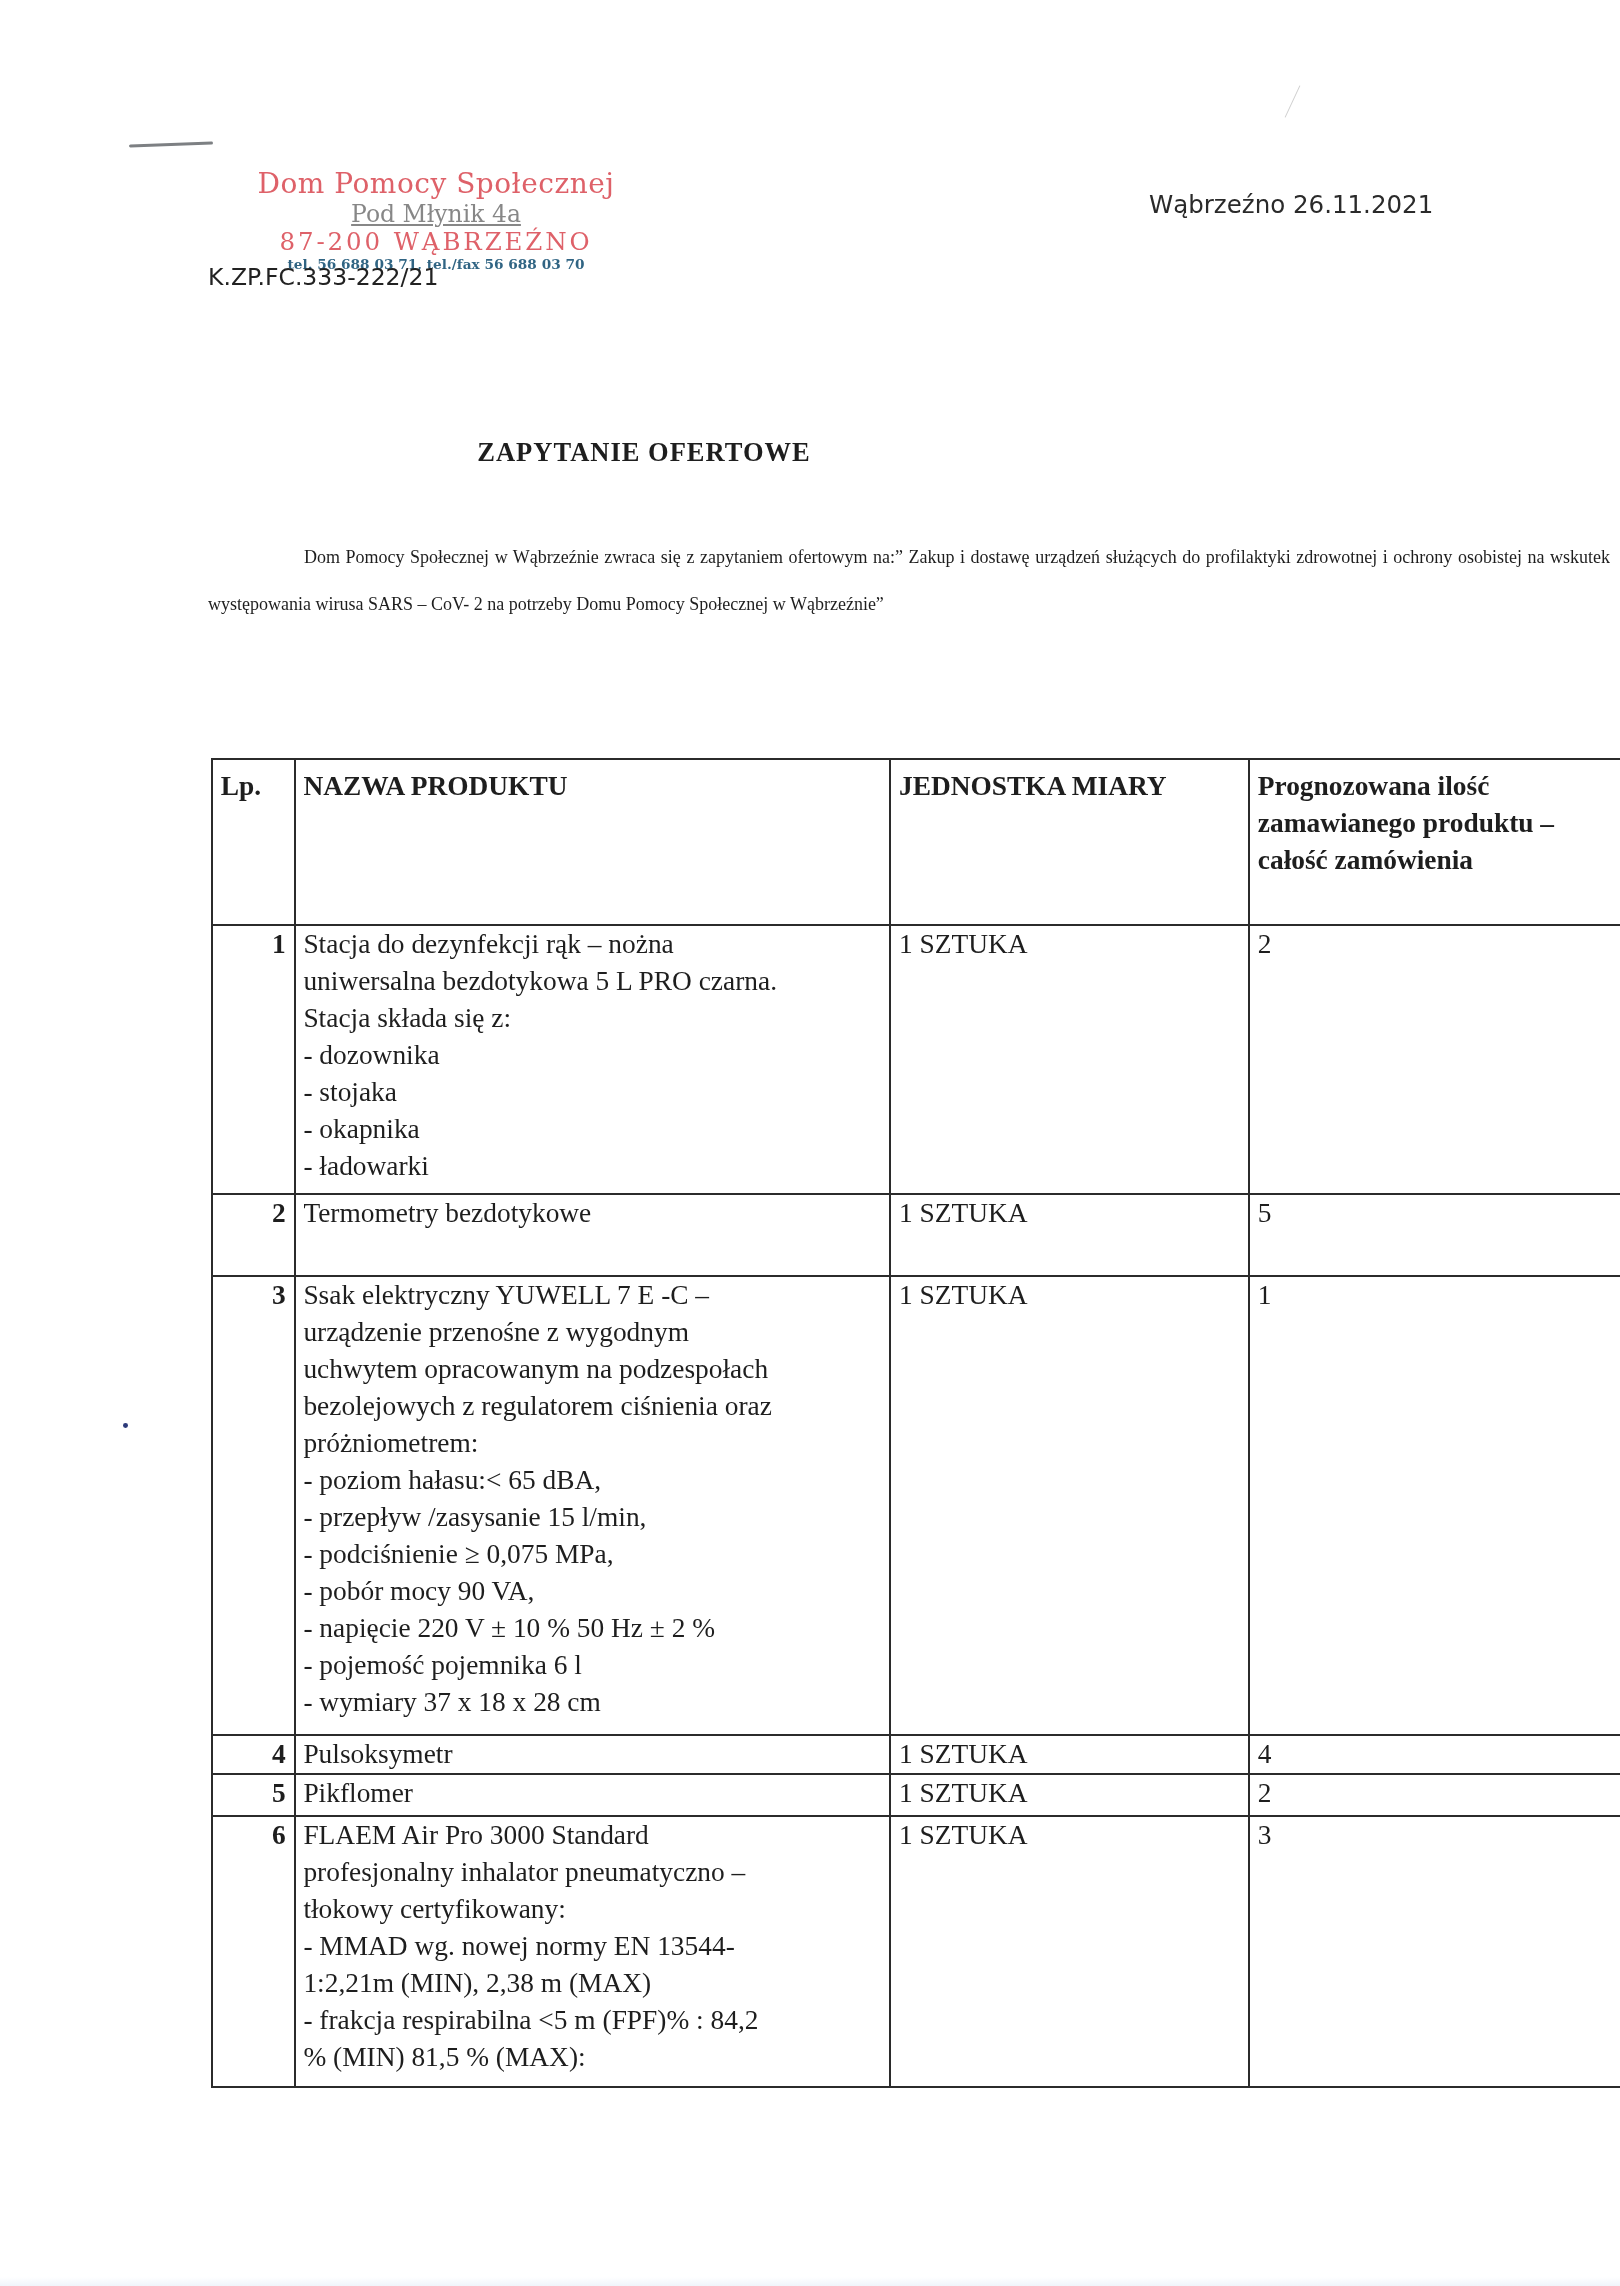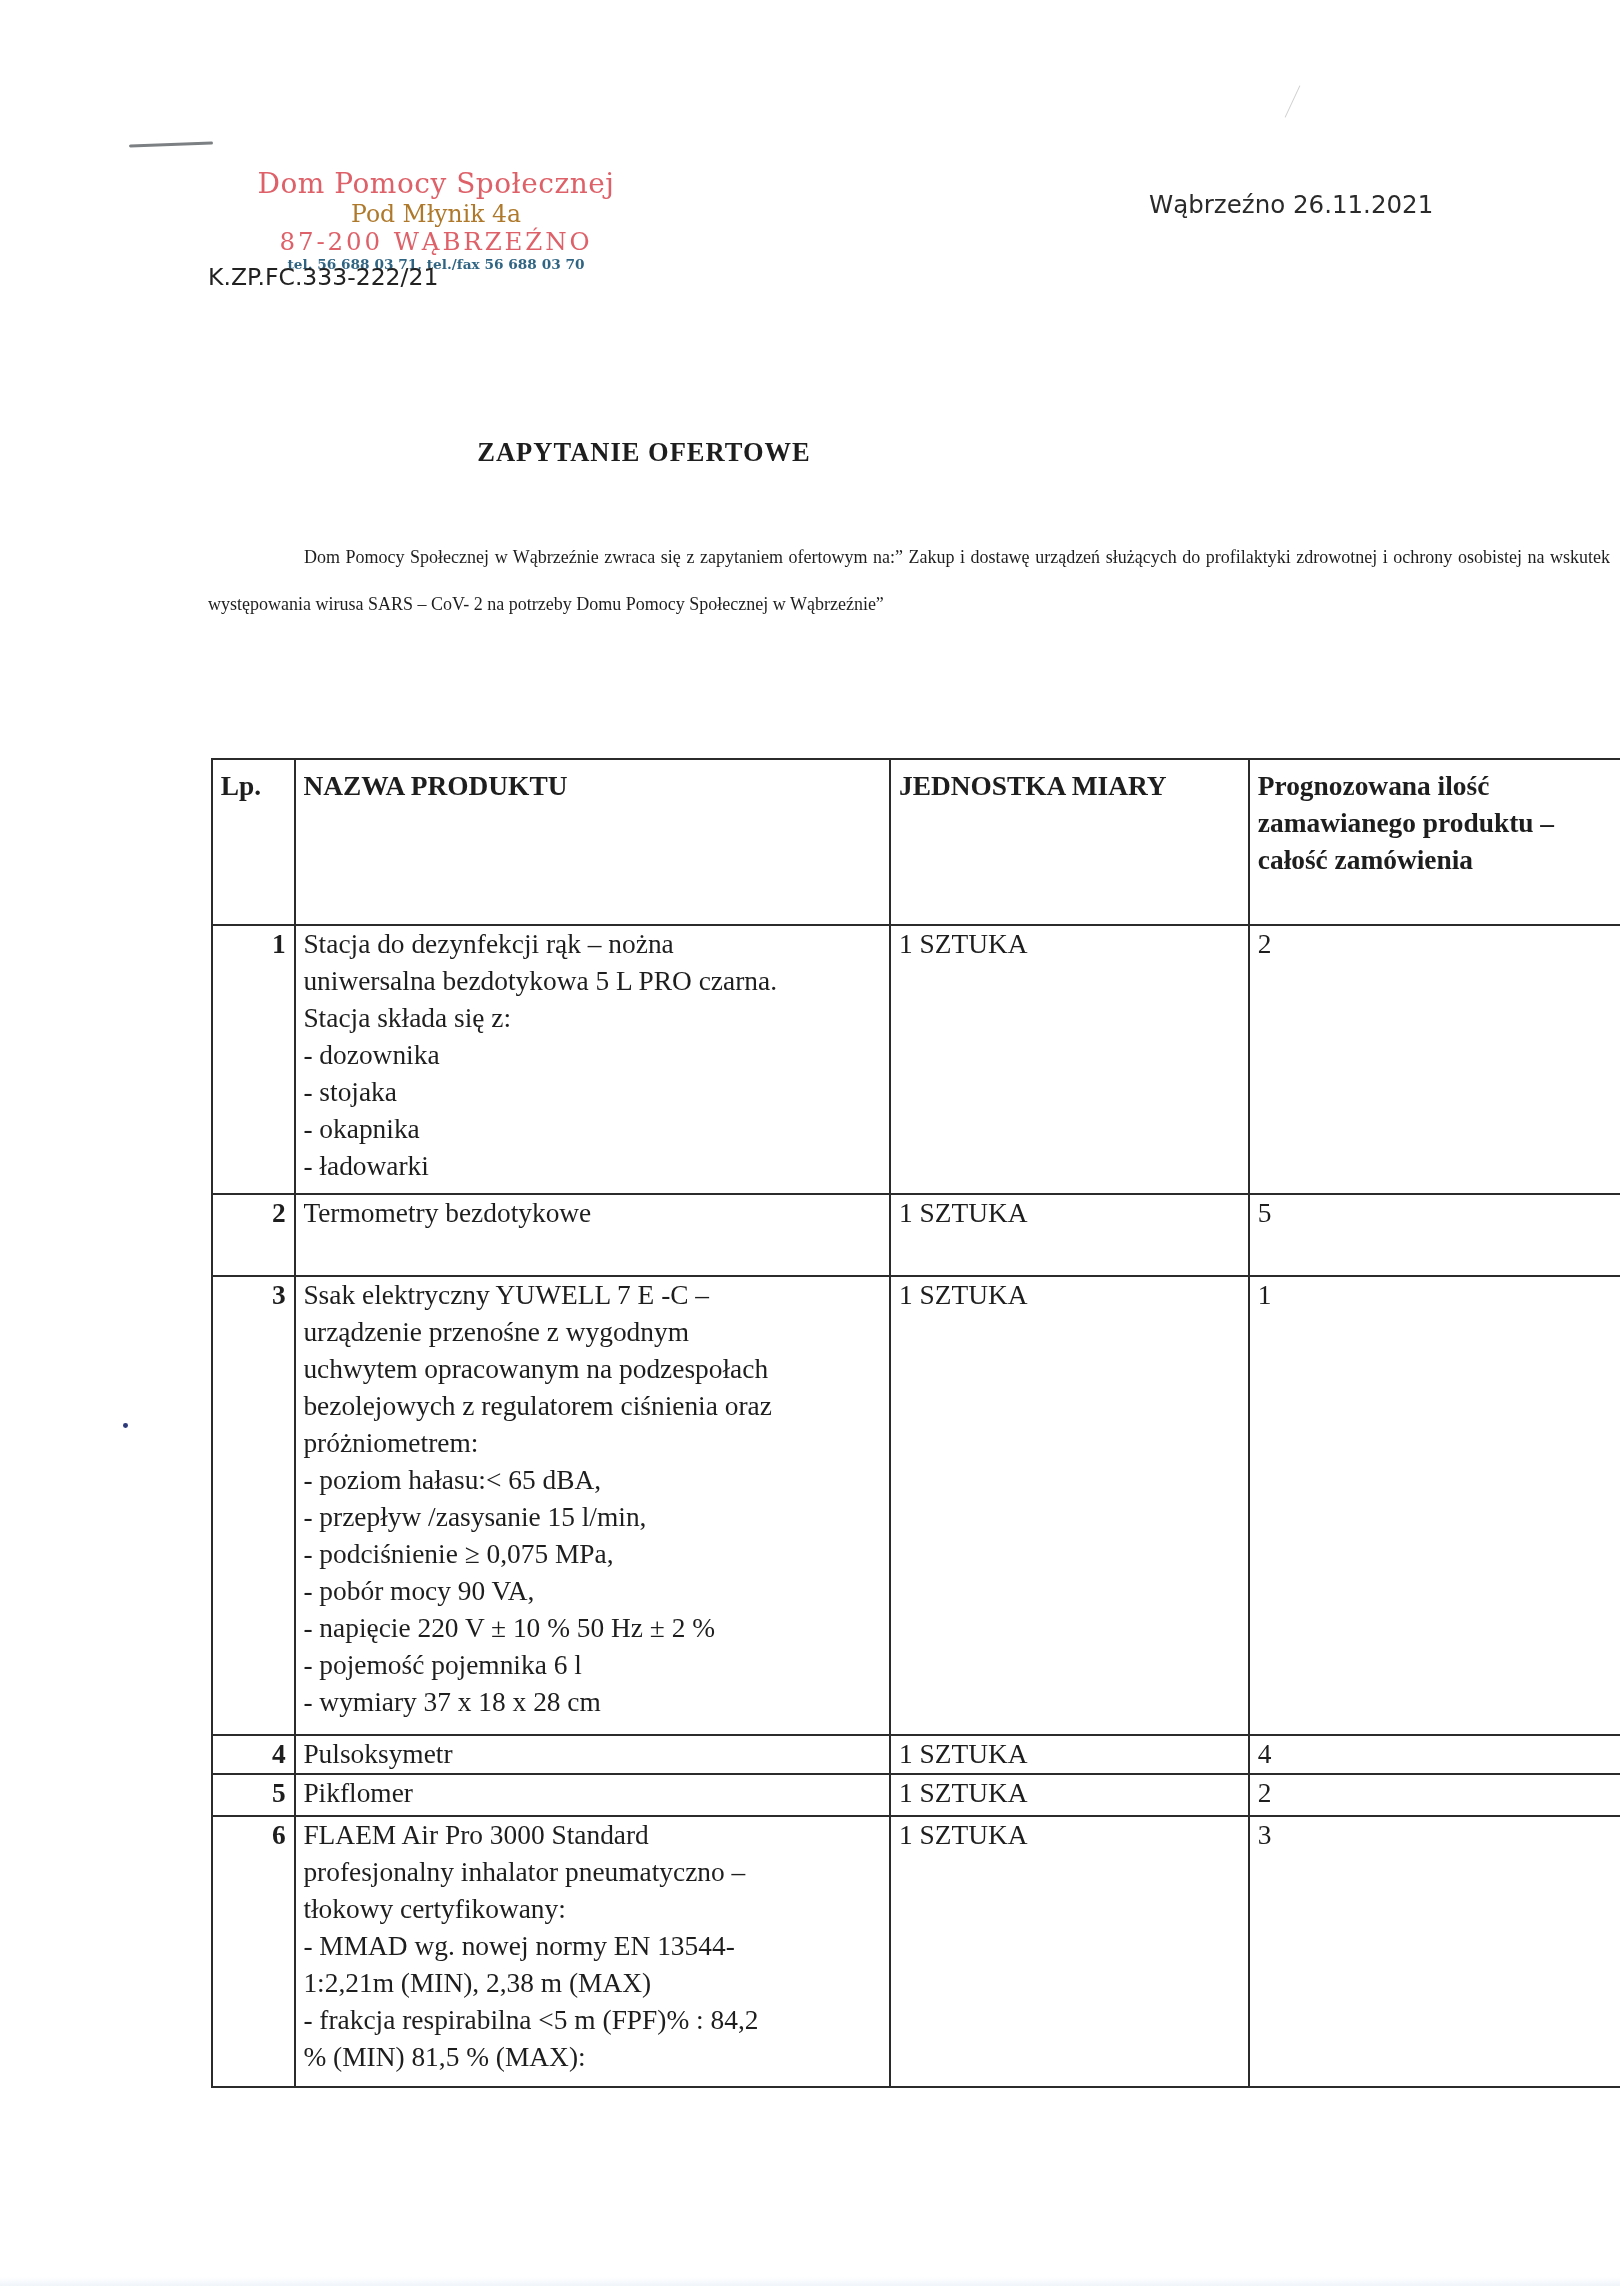--- a/index.html
+++ b/index.html
@@ -17,21 +17,21 @@
     background: #cfcfcf; transform: rotate(25deg);
   }
   .scan-dot { position: absolute; width: 4.9px; height: 4.9px; border-radius: 50%; background: #2c3a7a; }
 
   .stamp {
     position: absolute; left: 250px; top: 167px; width: 372px;
     color: #d9464f; font-family: "DejaVu Serif", serif; text-align: center;
     opacity: 0.85;
   }
   .stamp .l1 { font-size: 28px; line-height: 33px; letter-spacing: 0.5px; }
-  .stamp .l2 { font-size: 23.5px; line-height: 29px; color: #a16207; }
+  .stamp .l2 { font-size: 23.5px; line-height: 29px; color: #737373; text-decoration: underline; }
   .stamp .l3 { font-size: 24.5px; line-height: 25.5px; letter-spacing: 2.9px; color: #d9464f; }
   .stamp .l4 { font-size: 13.7px; line-height: 19.6px; color: #0c4a6e; font-weight: bold; }
 
   .ref-number {
     position: absolute; left: 208px; top: 263px;
     font-family: "DejaVu Sans", sans-serif; font-size: 23.5px; color: #222;
   }
   .place-date {
     position: absolute; left: 1149px; top: 190px;
     font-family: "DejaVu Sans", sans-serif; font-size: 24.5px; color: #2a2a2a;

